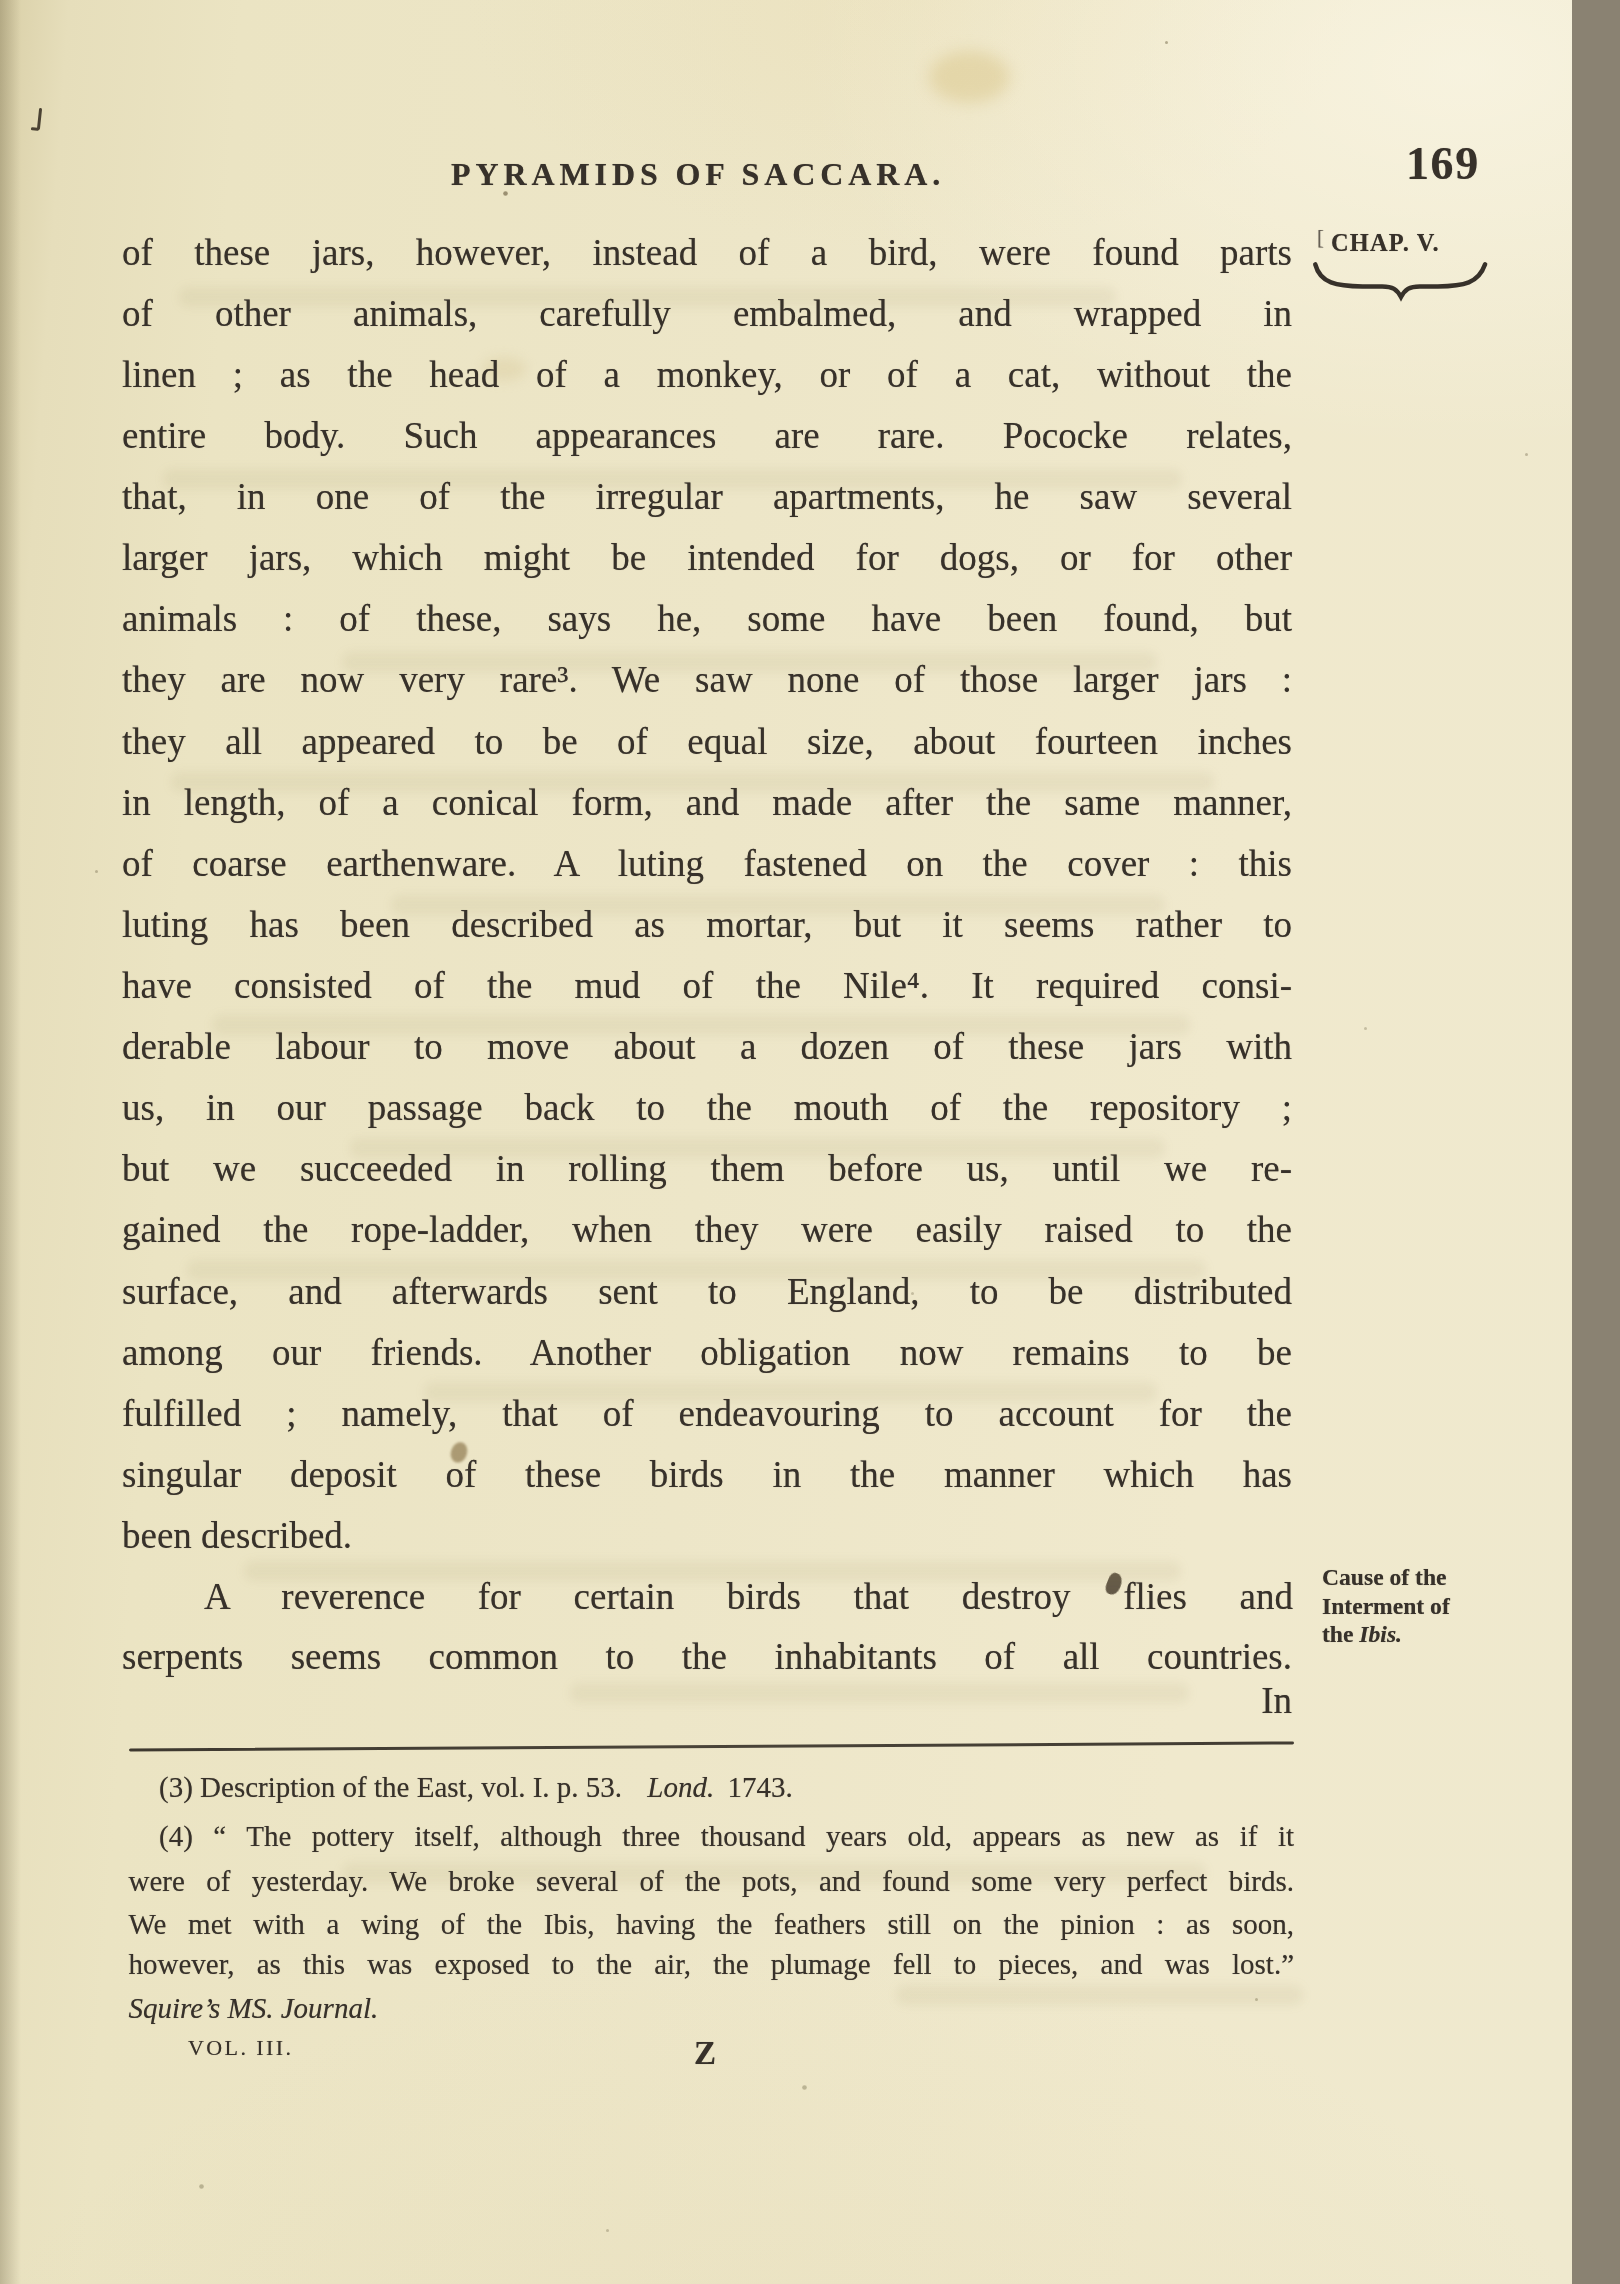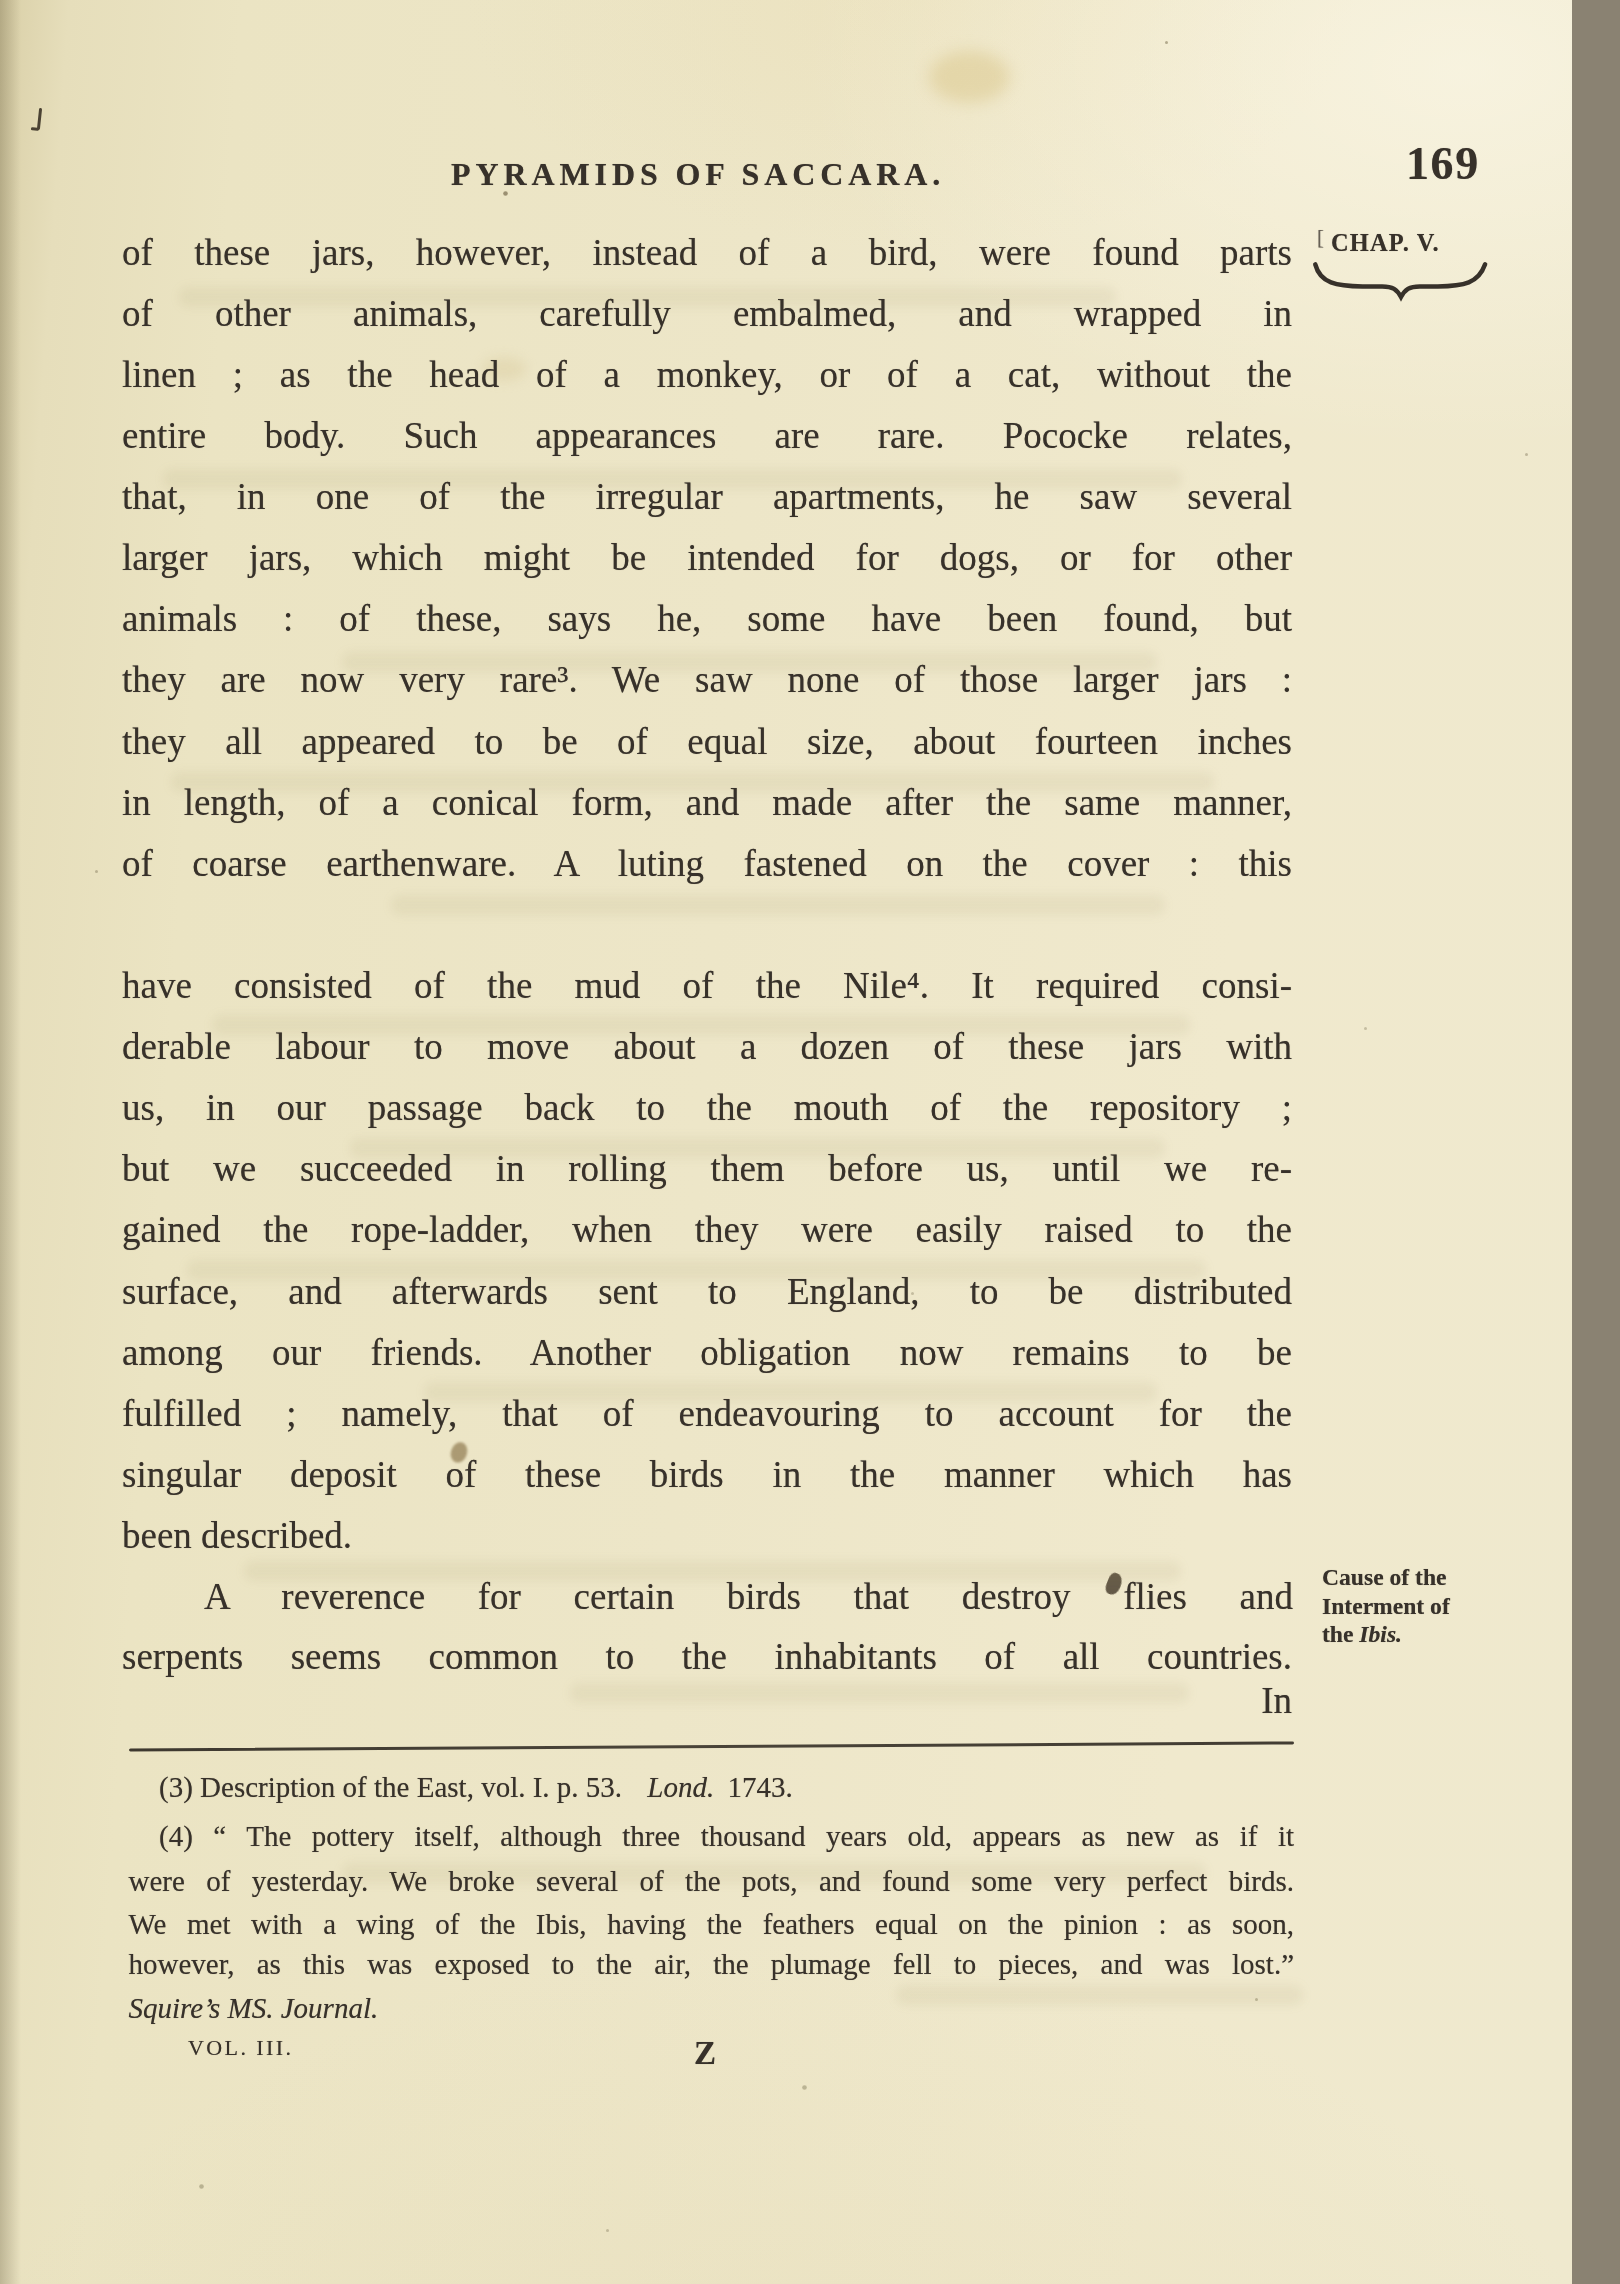--- a/index.html
+++ b/index.html
@@ -107,20 +107,21 @@
   <div class="abs print bodyline just" style="top:292px;">of other animals, carefully embalmed, and wrapped in</div>
   <div class="abs print bodyline just" style="top:353px;">linen ; as the head of a monkey, or of a cat, without the</div>
   <div class="abs print bodyline just" style="top:414px;">entire body.  Such appearances are rare.  Pococke relates,</div>
   <div class="abs print bodyline just" style="top:536px;">larger jars, which might be intended for dogs, or for other</div>
   <div class="abs print bodyline just" style="top:475px;">that, in one of the irregular apartments, he saw several</div>
   <div class="abs print bodyline just" style="top:597px;">animals : of these, says he, some have been found, but</div>
   <div class="abs print bodyline just" style="top:658px;">they are now very rare³.  We saw none of those larger jars :</div>
   <div class="abs print bodyline just" style="top:720px;">they all appeared to be of equal size, about fourteen inches</div>
   <div class="abs print bodyline just" style="top:781px;">in length, of a conical form, and made after the same manner,</div>
   <div class="abs print bodyline just" style="top:842px;">of coarse earthenware.  A luting fastened on the cover : this</div>
+  <div class="abs print bodyline just" style="top:903px;">luting has been described as mortar, but it seems rather to</div>
   <div class="abs print bodyline just" style="top:964px;">have consisted of the mud of the Nile⁴.  It required consi-</div>
   <div class="abs print bodyline just" style="top:1025px;">derable labour to move about a dozen of these jars with</div>
   <div class="abs print bodyline just" style="top:1086px;">us, in our passage back to the mouth of the repository ;</div>
   <div class="abs print bodyline just" style="top:1147px;">but we succeeded in rolling them before us, until we re-</div>
   <div class="abs print bodyline just" style="top:1270px;">surface, and afterwards sent to England, to be distributed</div>
   <div class="abs print bodyline just" style="top:1208px;">gained the rope-ladder, when they were easily raised to the</div>
   <div class="abs print bodyline just" style="top:1331px;">among our friends.  Another obligation now remains to be</div>
   <div class="abs print bodyline just" style="top:1392px;">fulfilled ; namely, that of endeavouring to account for the</div>
   <div class="abs print bodyline just" style="top:1453px;">singular deposit of these birds in the manner which has</div>
   <div class="abs print bodyline" style="top:1514px;">been described.</div>
@@ -140,21 +141,21 @@
 
   <div class="abs rule"></div>
 
   <div class="abs print fnline" style="top:1770px;padding-left:37px;box-sizing:border-box;">
     <span>(3) Description of the East, vol. I. p. 53.</span>
     <span class="ital" style="margin-left:18px;">Lond.</span>
     <span style="margin-left:6px;">1743.</span>
   </div>
   <div class="abs print fnline just" style="top:1819px;padding-left:37px;box-sizing:border-box;">(4) “ The pottery itself, although three thousand years old, appears as new as if it</div>
   <div class="abs print fnline just" style="top:1864px;padding-left:6.5px;box-sizing:border-box;">were of yesterday.  We broke several of the pots, and found some very perfect birds.</div>
-  <div class="abs print fnline just" style="top:1907px;padding-left:6.5px;box-sizing:border-box;">We met with a wing of the Ibis, having the feathers equal on the pinion : as soon,</div>
+  <div class="abs print fnline just" style="top:1907px;padding-left:6.5px;box-sizing:border-box;">We met with a wing of the Ibis, having the feathers still on the pinion : as soon,</div>
   <div class="abs print fnline just" style="top:1947px;padding-left:6.5px;box-sizing:border-box;">however, as this was exposed to the air, the plumage fell to pieces, and was lost.”</div>
   <div class="abs print fnline ital" style="top:1991px;padding-left:6.5px;box-sizing:border-box;">Squire’s MS. Journal.</div>
 
   <div class="abs print" style="left:188px;top:2035px;font-size:22px;font-weight:400;letter-spacing:2.4px;">VOL. III.</div>
   <div class="abs print" style="left:694px;top:2035px;font-size:33px;font-weight:600;">Z</div>
 
 </div>
 
 
 </body></html>

